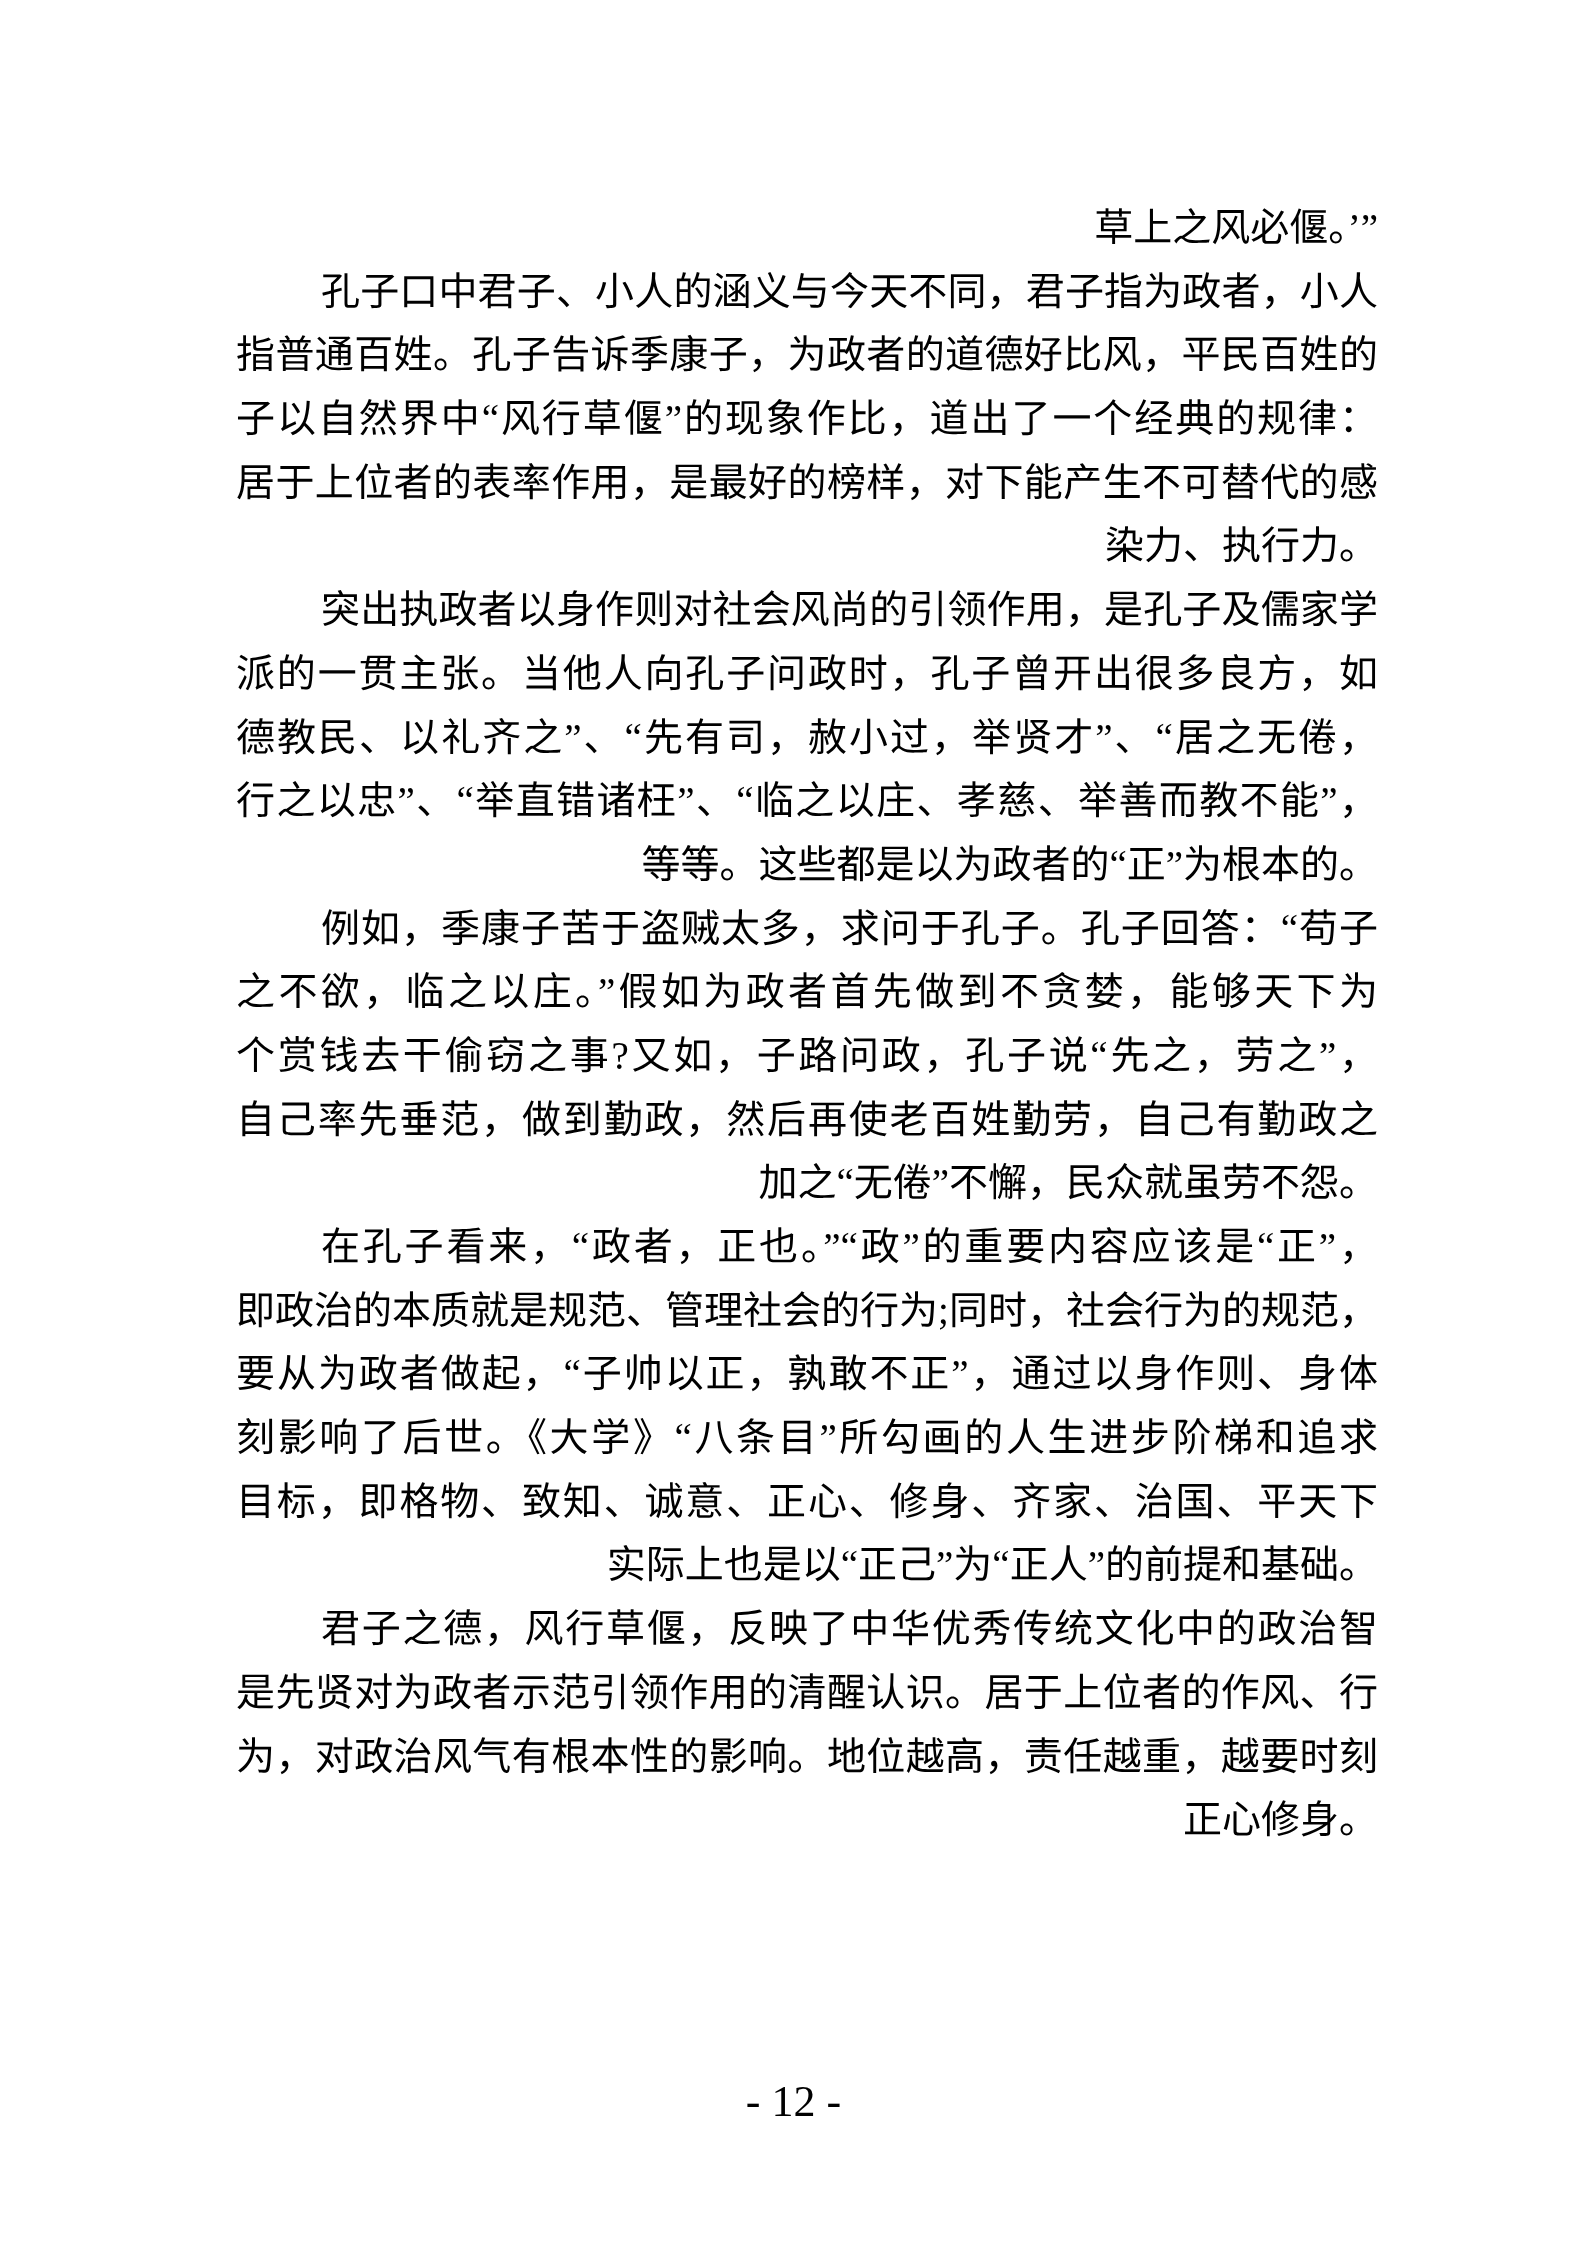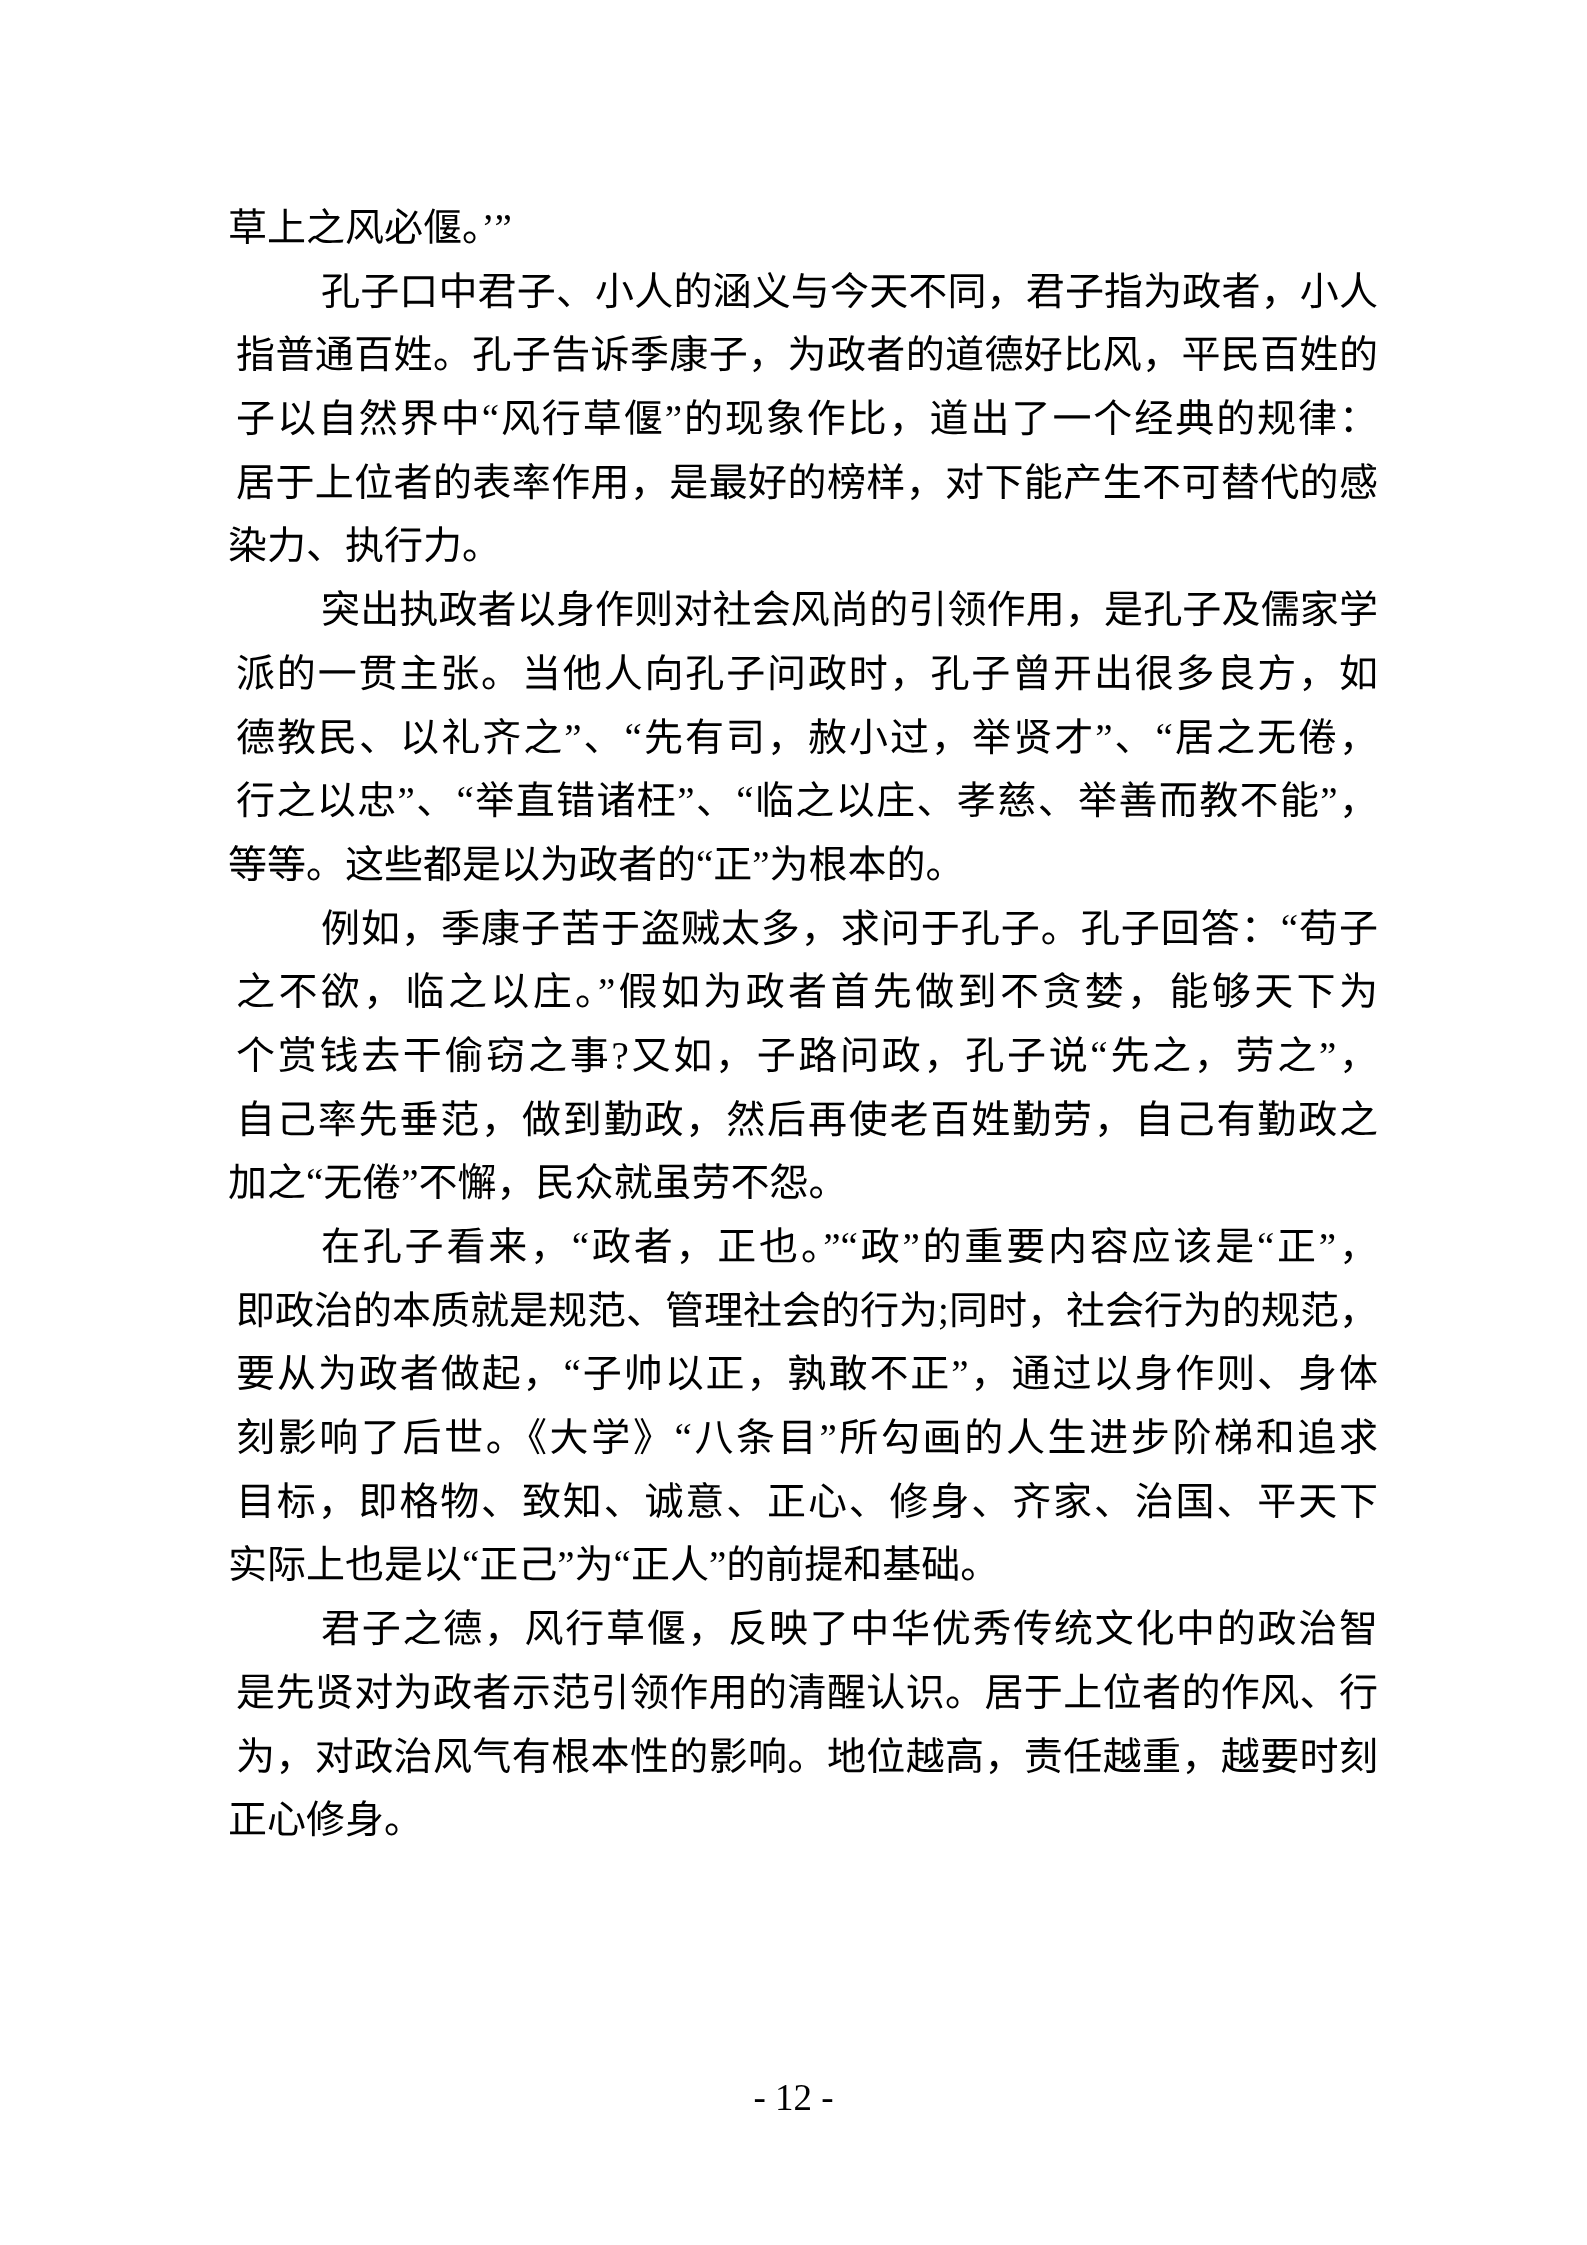--- a/index.html
+++ b/index.html
@@ -30,40 +30,40 @@
     color: #000000;
     font-size: 39px;
     line-height: 63.7px;
     letter-spacing: 0;
     font-family: "Liberation Serif", serif;
   }
   .line {
     height: 63.7px;
     white-space: nowrap;
     overflow: hidden;
-    text-align: left;
+    text-align: right;
   }
   .line.justify {
     white-space: normal;
     text-align: justify;
     text-align-last: justify;
     text-justify: inter-character;
     margin-left: 8px;
   }
   .line.indent {
     text-indent: 85px;
   }
   .page-number {
     position: absolute;
     left: 0;
     top: 2076px;
     width: 1587px;
     text-align: center;
     color: #000000;
-    font-size: 37px;
+    font-size: 44px;
     font-family: "Liberation Serif", serif;
   }
 </style>
 </head>
 <body>
 
 <div class="page">
   <div class="text-block">
       <div class="line">草上之风必偃。’”</div>
       <div class="line indent justify">孔子口中君子、小人的涵义与今天不同，君子指为政者，小人</div>

